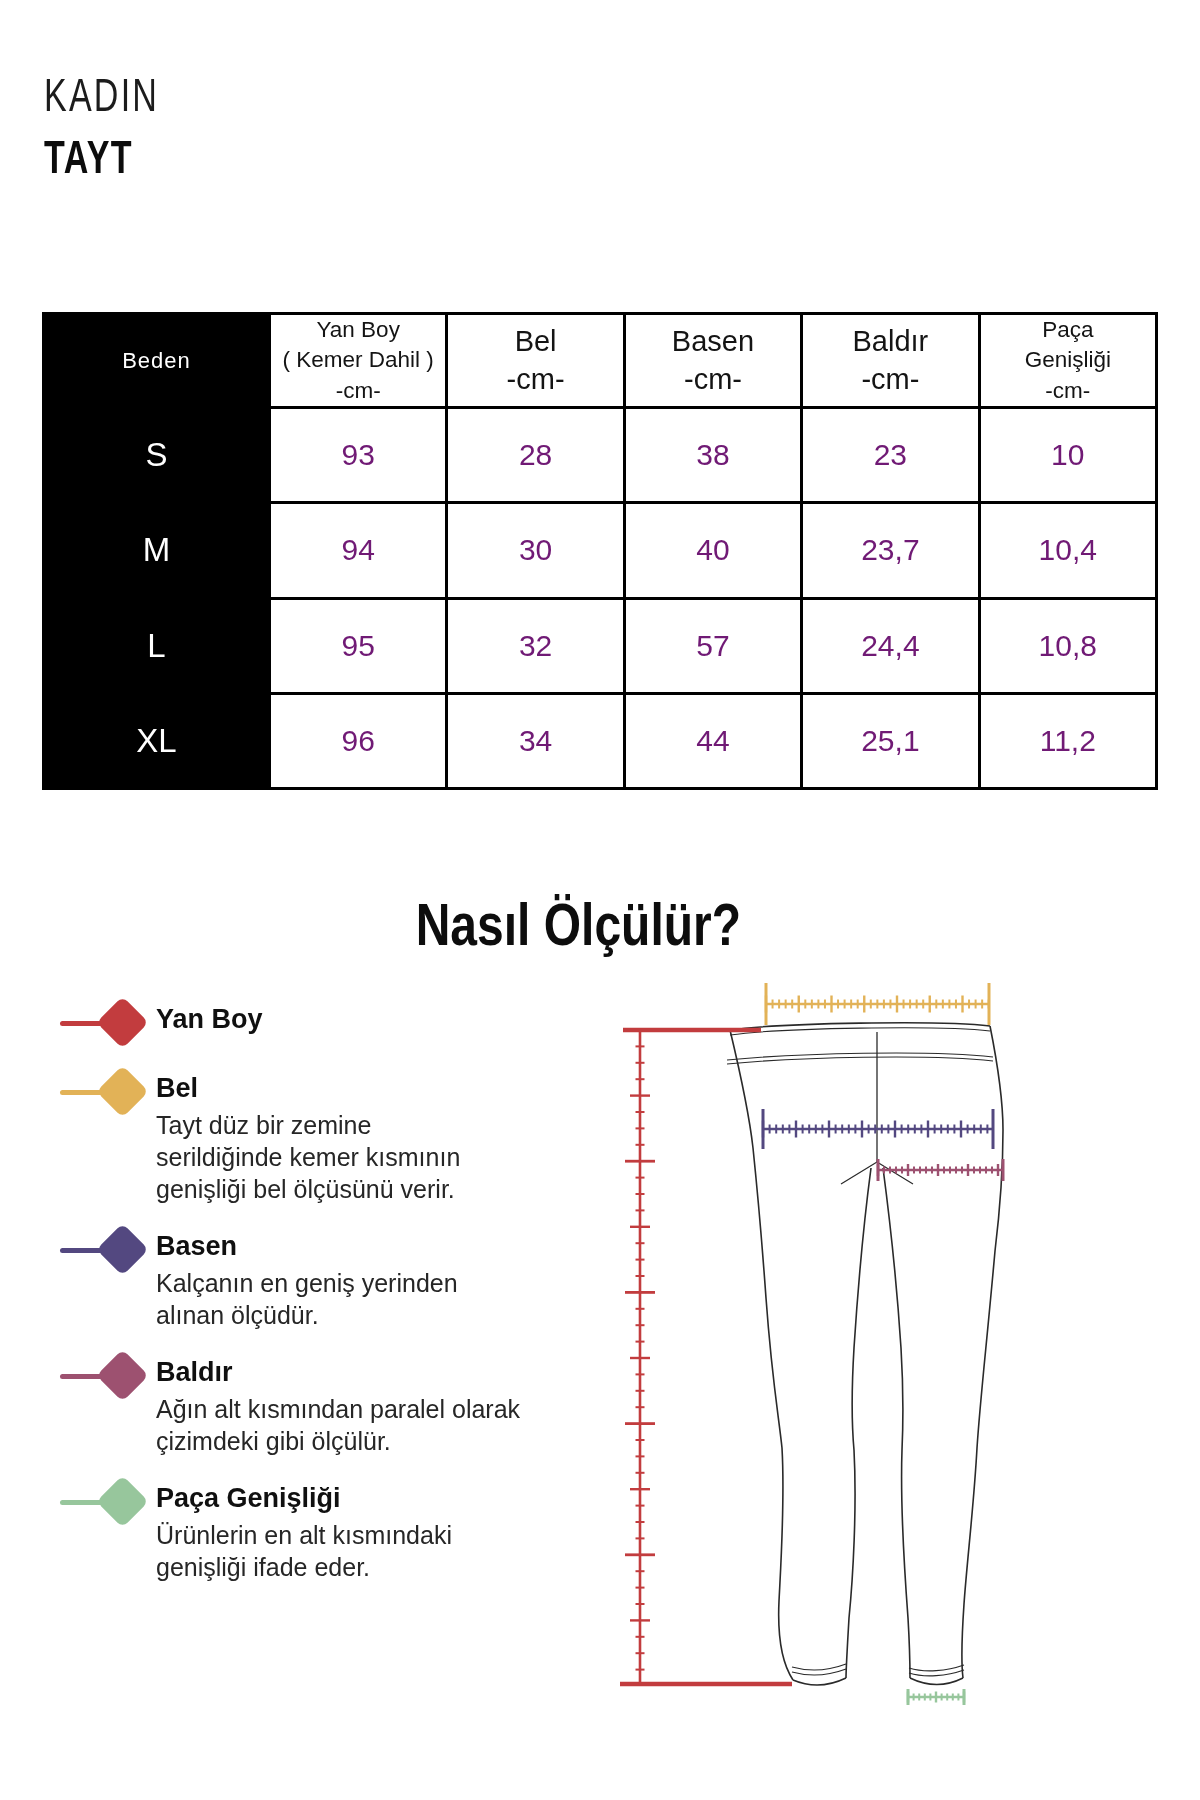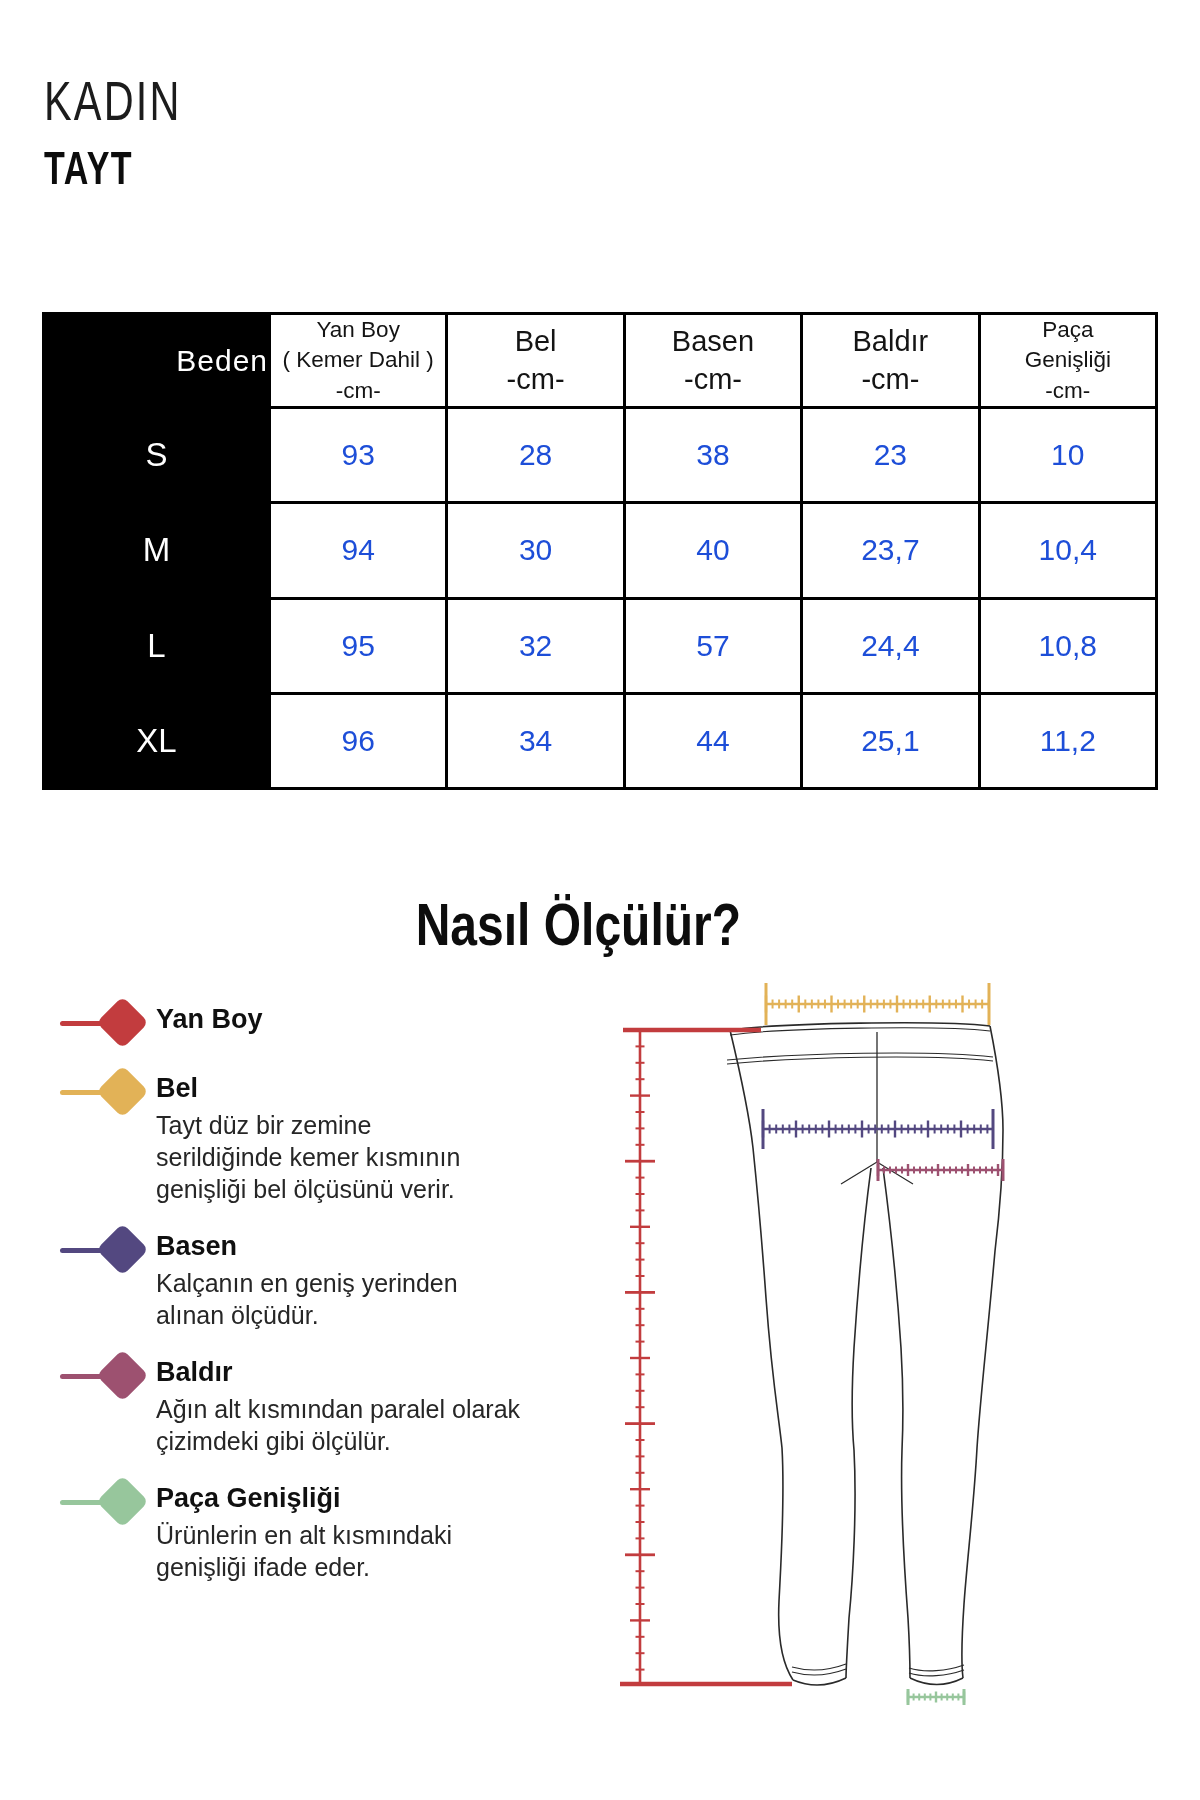--- a/index.html
+++ b/index.html
@@ -1,41 +1,41 @@
 <!DOCTYPE html>
 <html><head>
 <meta charset="utf-8">
 <style>
   html,body{margin:0;padding:0;background:#fff;}
   .page{position:relative;width:1200px;height:1800px;background:#ffffff;overflow:hidden;
         font-family:"Liberation Sans", sans-serif;color:#111;}
 
   
   .brand-left{position:absolute;left:44px;top:68px;}
-  .cat-line{font-size:56px;font-weight:400;letter-spacing:3px;color:#1c1c1c;}
+  .cat-line{font-size:46px;font-weight:400;letter-spacing:3px;color:#1c1c1c;}
   .prod-line{font-size:46px;font-weight:700;letter-spacing:2px;color:#0c0c0c;margin-top:8px;}
   .condensed{display:inline-block;transform:scaleX(0.74);transform-origin:left center;}
 
   .brand-right{position:absolute;left:860px;top:92px;width:292px;text-align:center;}
   .logo-mark{display:block;margin:0 auto;}
   .logo-text{font-size:49px;font-weight:700;color:#0d0d0d;white-space:nowrap;margin-top:8px;}
   .condensed-c{display:inline-block;transform:scaleX(0.80);transform-origin:center;}
 
   
   table.size-table{position:absolute;left:42px;top:312px;width:1116px;height:478px;
         border-collapse:collapse;table-layout:fixed;}
   .size-table th,.size-table td{border:3px solid #000;text-align:center;vertical-align:middle;
         padding:0;font-weight:400;}
   .size-table .col-size{width:226px;}
   .size-table thead th{background:#fff;color:#141414;}
-  .size-table th.size-head{background:#000;color:#fff;font-size:30px;letter-spacing:1px;text-align:right;}
+  .size-table th.size-head{background:#000;color:#fff;font-size:22px;letter-spacing:1px;}
   .size-table tbody th{background:#000;color:#fff;font-size:33px;font-weight:400;}
   .hdr-lines{white-space:pre-line;line-height:1.3;font-size:29px;}
   .hdr-lines.small{font-size:22.5px;line-height:1.35;}
-  .size-table td{font-size:30px;color:#1d4ed8;}
+  .size-table td{font-size:30px;color:#701a75;}
 
   
   .measure-title{position:absolute;left:0;top:890px;width:1200px;text-align:center;
         font-size:60px;font-weight:600;color:#0d0d0d;transform:translateX(-22px);}
 
   .legend{position:absolute;left:60px;top:1004px;width:492px;}
   .legend-item{display:flex;align-items:flex-start;margin-bottom:26px;}
   .marker{position:relative;width:86px;flex:0 0 86px;height:46px;margin-top:-3px;}
   .m-line{position:absolute;left:0;top:20px;width:62px;height:5px;border-radius:3px;}
   .m-diamond{position:absolute;left:44px;top:3px;width:37px;height:37px;border-radius:7px;

